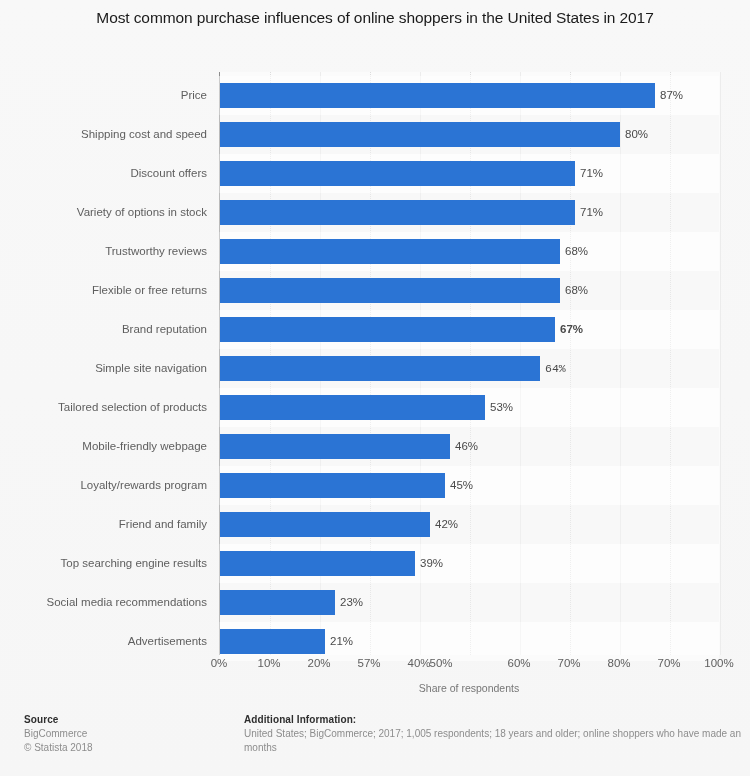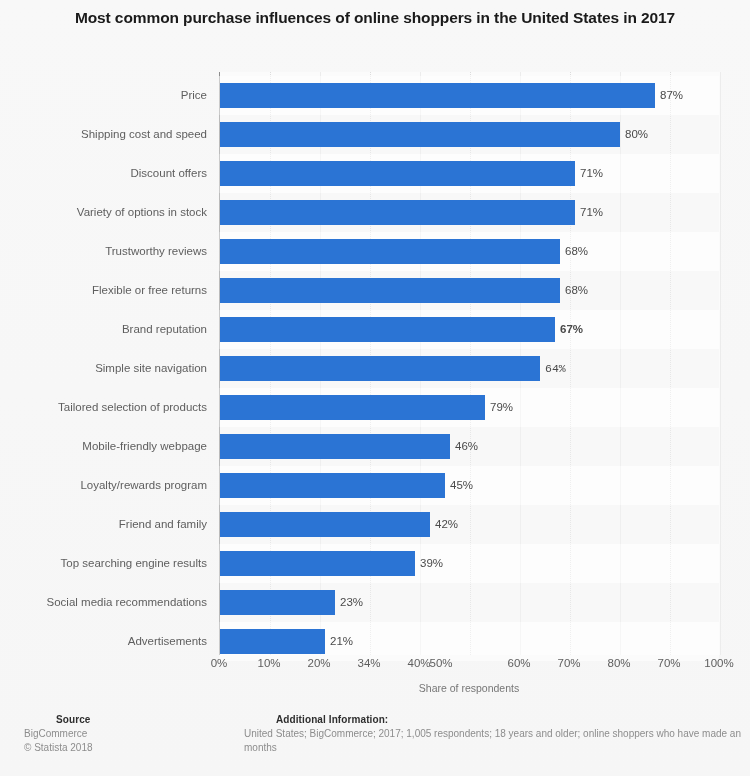--- a/index.html
+++ b/index.html
@@ -26,21 +26,21 @@
   }
 
   
   #chart-title {
     position: absolute;
     left: 40px;
     top: 7px;
     width: 670px;
     text-align: center;
     font-size: 15.5px;
-    font-weight: bold;
+    font-weight: normal;
     line-height: 22px;
     color: #1a1a1a;
     letter-spacing: -0.1px;
   }
 
   
   #plot-wrap {
     position: absolute;
     left: 0;
     top: 72px;
@@ -168,21 +168,20 @@
     width: 506px;
     overflow: hidden;
     height: 46px;
   }
   .foot-head {
     font-size: 10px;
     font-weight: bold;
     color: #2e2e2e;
     line-height: 14px;
     letter-spacing: 0.1px;
-    margin-left: 32px;
   }
   .foot-line {
     font-size: 10px;
     color: #8d8d8d;
     line-height: 14px;
     white-space: nowrap;
   }
 </style>
 </head>
 <body>
@@ -252,21 +251,21 @@
         <div class="row even" style="top: 277px;">
           <div class="band"></div>
           <div class="cat-label">Simple site navigation</div>
           <div class="bar" style="width: 320px; background: rgb(43, 116, 212);"></div>
           <div class="bar-value" style="left: 545px; font-family: Liberation Mono, monospace;">64%</div>
         </div>
         <div class="row odd" style="top: 316px;">
           <div class="band"></div>
           <div class="cat-label">Tailored selection of products</div>
           <div class="bar" style="width: 265px; background: rgb(43, 116, 212);"></div>
-          <div class="bar-value" style="left: 490px;">79%</div>
+          <div class="bar-value" style="left: 490px;">53%</div>
         </div>
         <div class="row even" style="top: 355px;">
           <div class="band"></div>
           <div class="cat-label">Mobile-friendly webpage</div>
           <div class="bar" style="width: 230px; background: rgb(43, 116, 212);"></div>
           <div class="bar-value" style="left: 455px;">46%</div>
         </div>
         <div class="row odd" style="top: 394px;">
           <div class="band"></div>
           <div class="cat-label">Loyalty/rewards program</div>
@@ -297,21 +296,21 @@
           <div class="bar" style="width: 105px; background: rgb(43, 116, 212);"></div>
           <div class="bar-value" style="left: 330px;">21%</div>
         </div>
       </div>
   </div>
 
   <div id="x-axis">
       <div class="tick-label" style="left: 219px;">0%</div>
       <div class="tick-label" style="left: 269px;">10%</div>
       <div class="tick-label" style="left: 319px;">20%</div>
-      <div class="tick-label" style="left: 369px;">34%</div>
+      <div class="tick-label" style="left: 369px;">57%</div>
       <div class="tick-label" style="left: 419px;">40%</div>
       <div class="tick-label" style="left: 441px;">50%</div>
       <div class="tick-label" style="left: 519px;">60%</div>
       <div class="tick-label" style="left: 569px; text-align: center;">70%</div>
       <div class="tick-label" style="left: 619px;">80%</div>
       <div class="tick-label" style="left: 669px;">70%</div>
       <div class="tick-label" style="left: 719px;">100%</div>
     </div>
   <div id="x-axis-title">Share of respondents</div>
 

